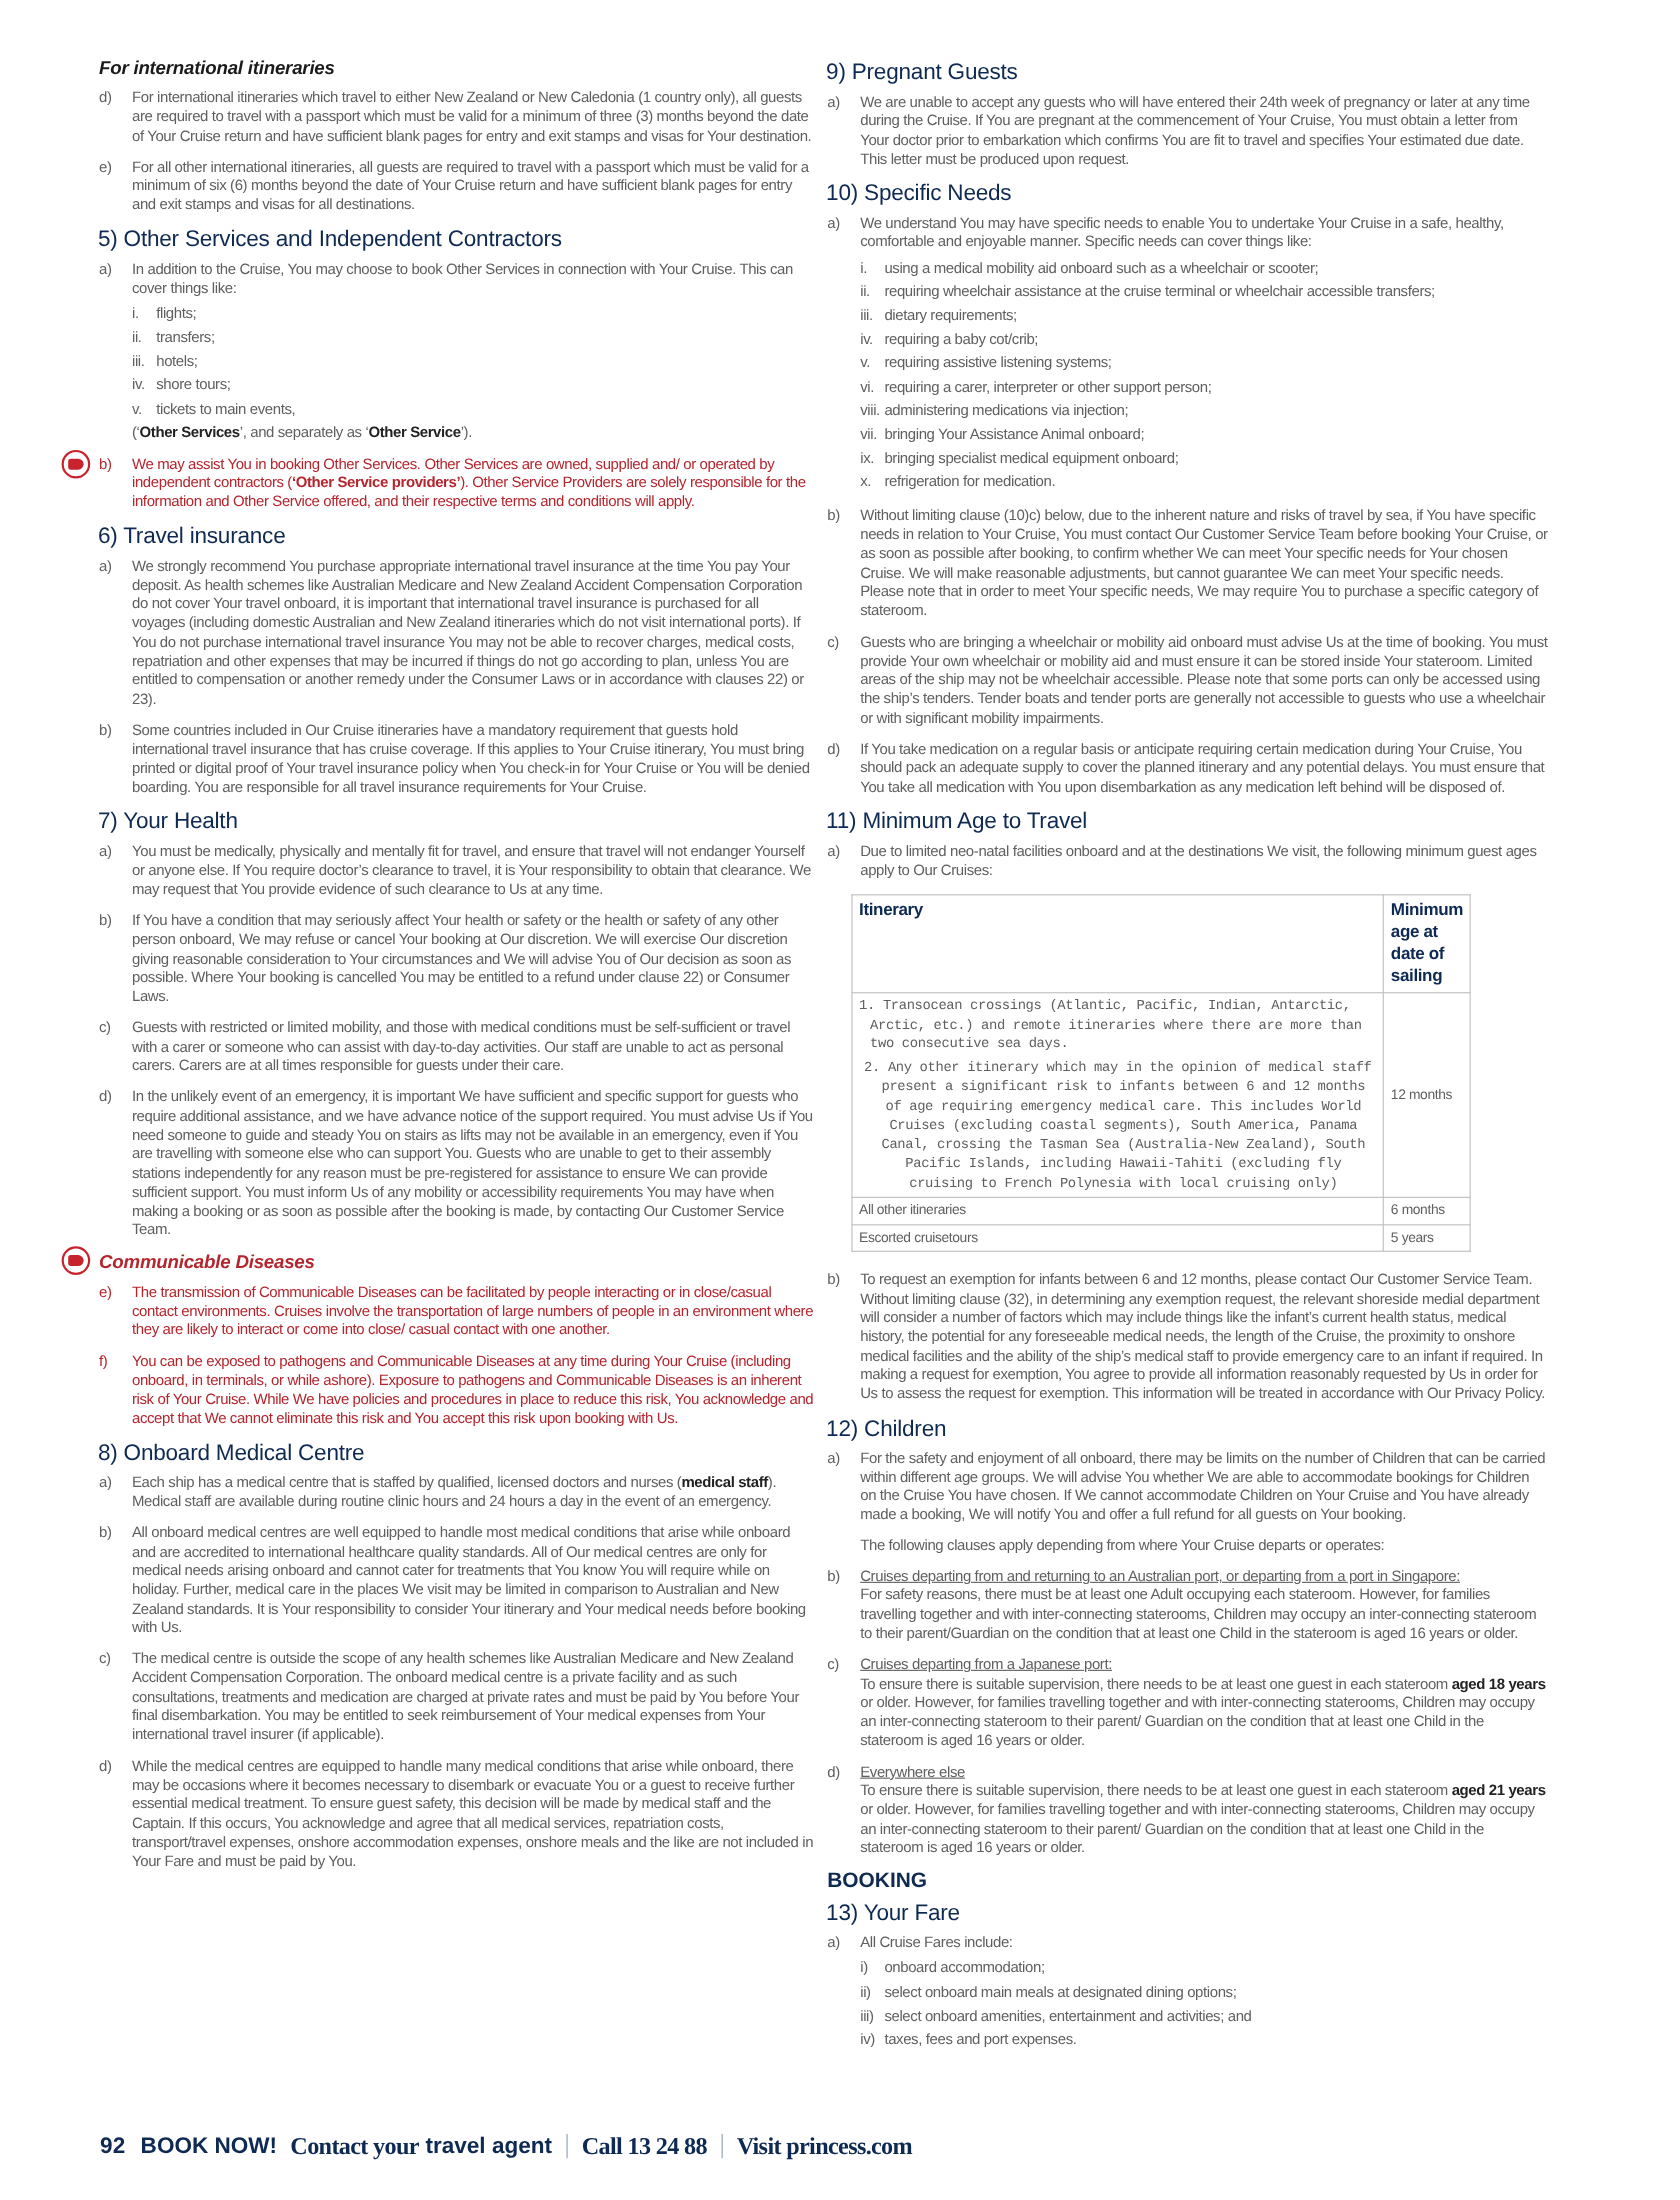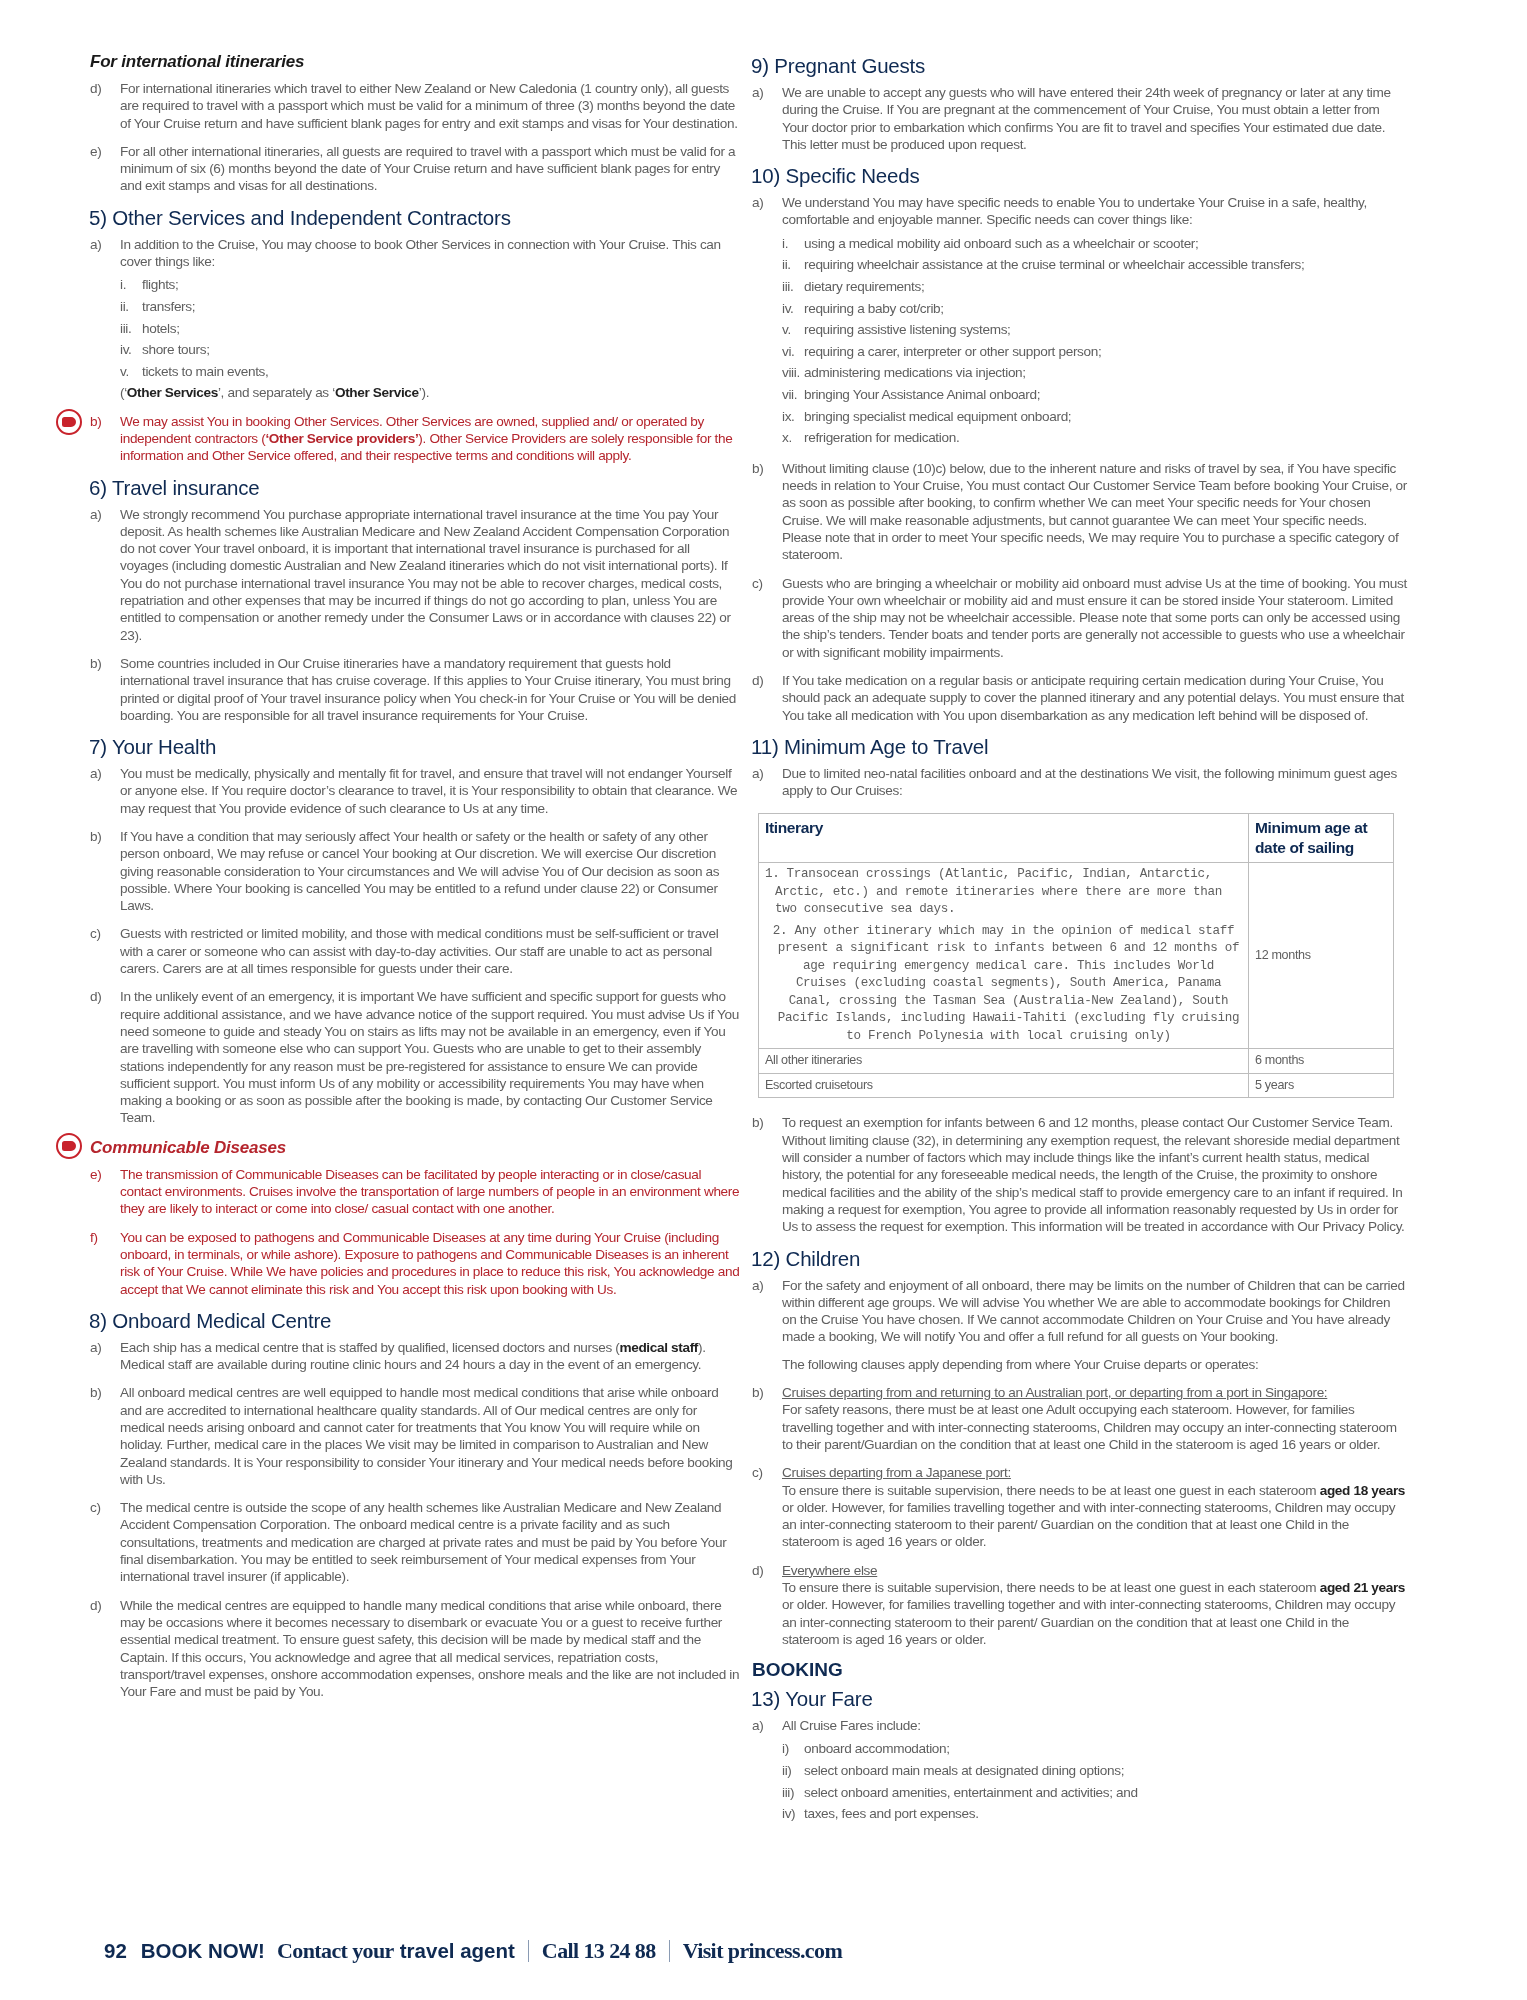--- a/index.html
+++ b/index.html
@@ -27,29 +27,29 @@
   .rlist { list-style: none; margin-top: 4px; }
   .rlist li { position: relative; padding-left: 22px; font-size: 13.6px; line-height: 21.6px; letter-spacing: -0.35px; }
   .rlist li .n { position: absolute; left: 0; }
   .trail { margin-top: 2px; }
 
   .hand-icon { position: absolute; left: -34px; top: -4px; width: 26px; height: 26px; border: 2.5px solid #c8232c; border-radius: 50%; display: flex; align-items: center; justify-content: center; background: #fff; }
   .hand-icon span { display: block; width: 14px; height: 10px; background: #c8232c; border-radius: 3px 6px 6px 3px; }
   .sub-italic .hand-icon { left: -34px; top: -5px; }
   .rel { position: relative; }
 
-  table.age { border-collapse: collapse; width: 636px; margin: 14px 0 16px 6px; font-size: 12.6px; letter-spacing: -0.35px; }
+  table.age { border-collapse: collapse; width: 563px; margin: 14px 0 16px 22px; font-size: 12.6px; letter-spacing: -0.35px; }
   table.age th { text-align: left; color: #0f2a52; font-weight: bold; font-size: 15.5px; line-height: 20px; padding: 4px 6px 4px 6px; border: 1.5px solid #bdbdbd; vertical-align: top; }
   table.age td { border: 1.5px solid #bdbdbd; padding: 3px 6px; line-height: 17.5px; vertical-align: middle; }
   table.age td.c1 { width: 490px; }
   table.age ol { list-style: none; }
   table.age ol li { padding-left: 10px; text-indent: -10px; font-family: Liberation Mono, monospace; }
   table.age ol li + li { margin-top: 4px; text-align: center; }
 
-  .footer { position: absolute; left: 104px; top: 1938px; color: #0f2a52; font-weight: bold; font-size: 20.5px; white-space: nowrap; display: flex; align-items: center; }
+  .footer { position: absolute; left: 91px; top: 1938px; color: #0f2a52; font-weight: bold; font-size: 20.5px; white-space: nowrap; display: flex; align-items: center; }
   .footer .pg { margin-right: 14px; }
   .footer .sep { display: inline-block; width: 1px; height: 22px; background: #8a9bb3; margin: 0 13px; }
   .footer .serif { font-family: Liberation Serif, serif; font-size: 22px; letter-spacing: -0.6px; }
 </style>
 </head>
 <body>
 
 <div class="col col-left">
   <div class="sub-italic">For international itineraries</div>
   <div class="clause"><span class="lbl">d)</span><span>For international itineraries which travel to either New Zealand or New Caledonia (1 country only), all guests are required to travel with a passport which must be valid for a minimum of three (3) months beyond the date of Your Cruise return and have sufficient blank pages for entry and exit stamps and visas for Your destination.</span></div>

